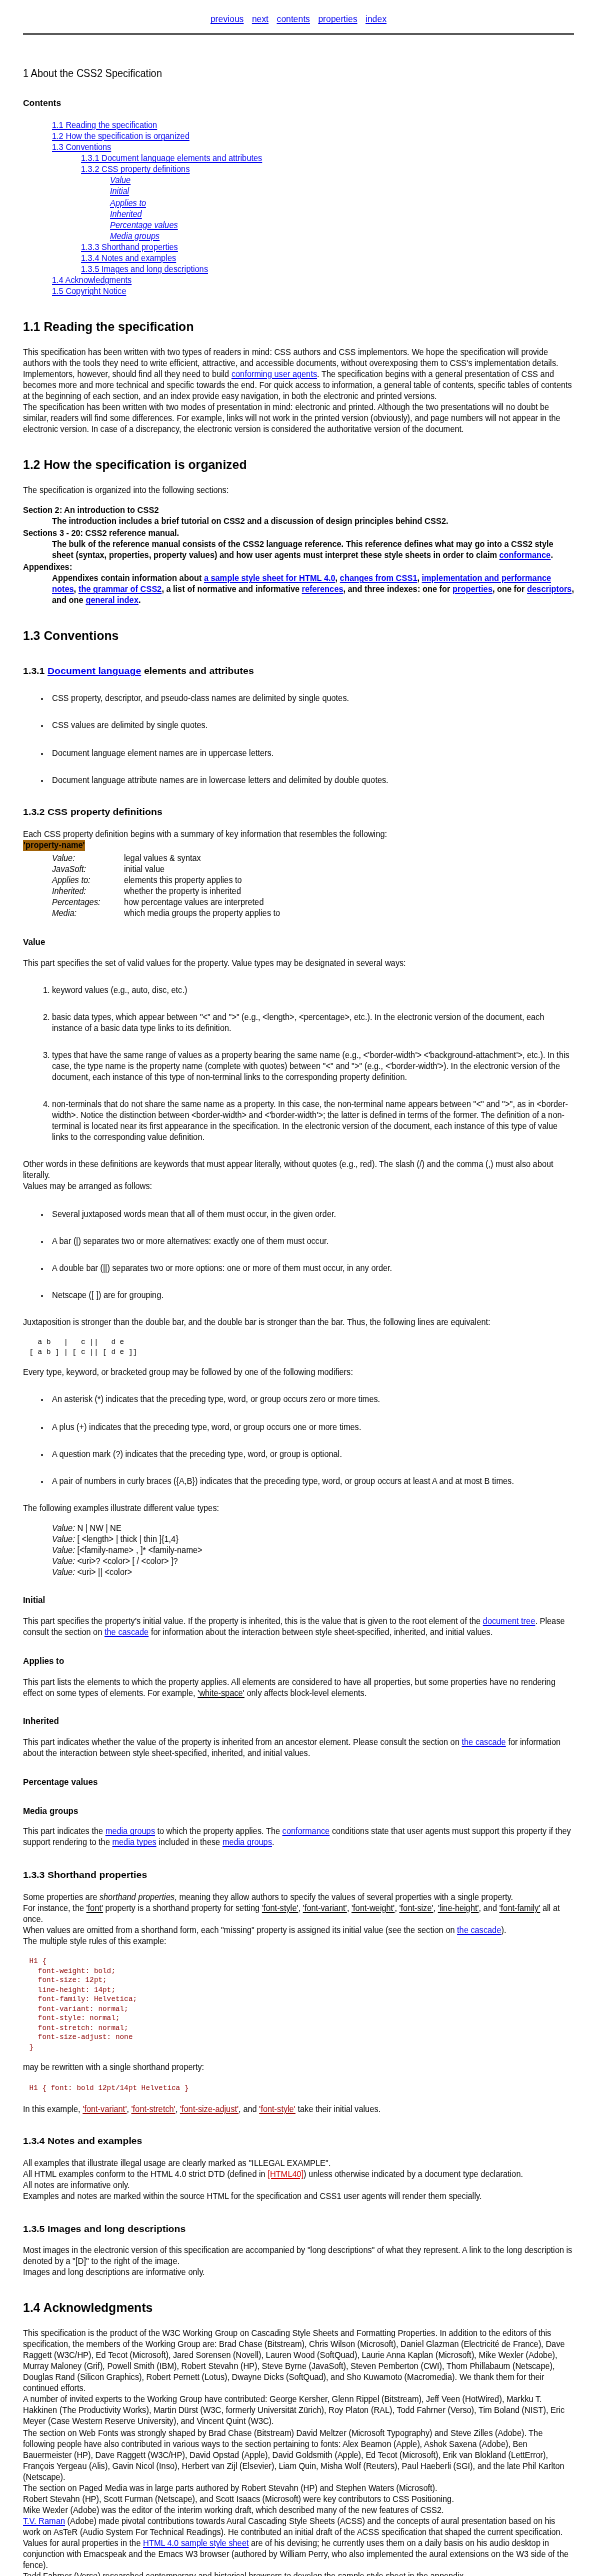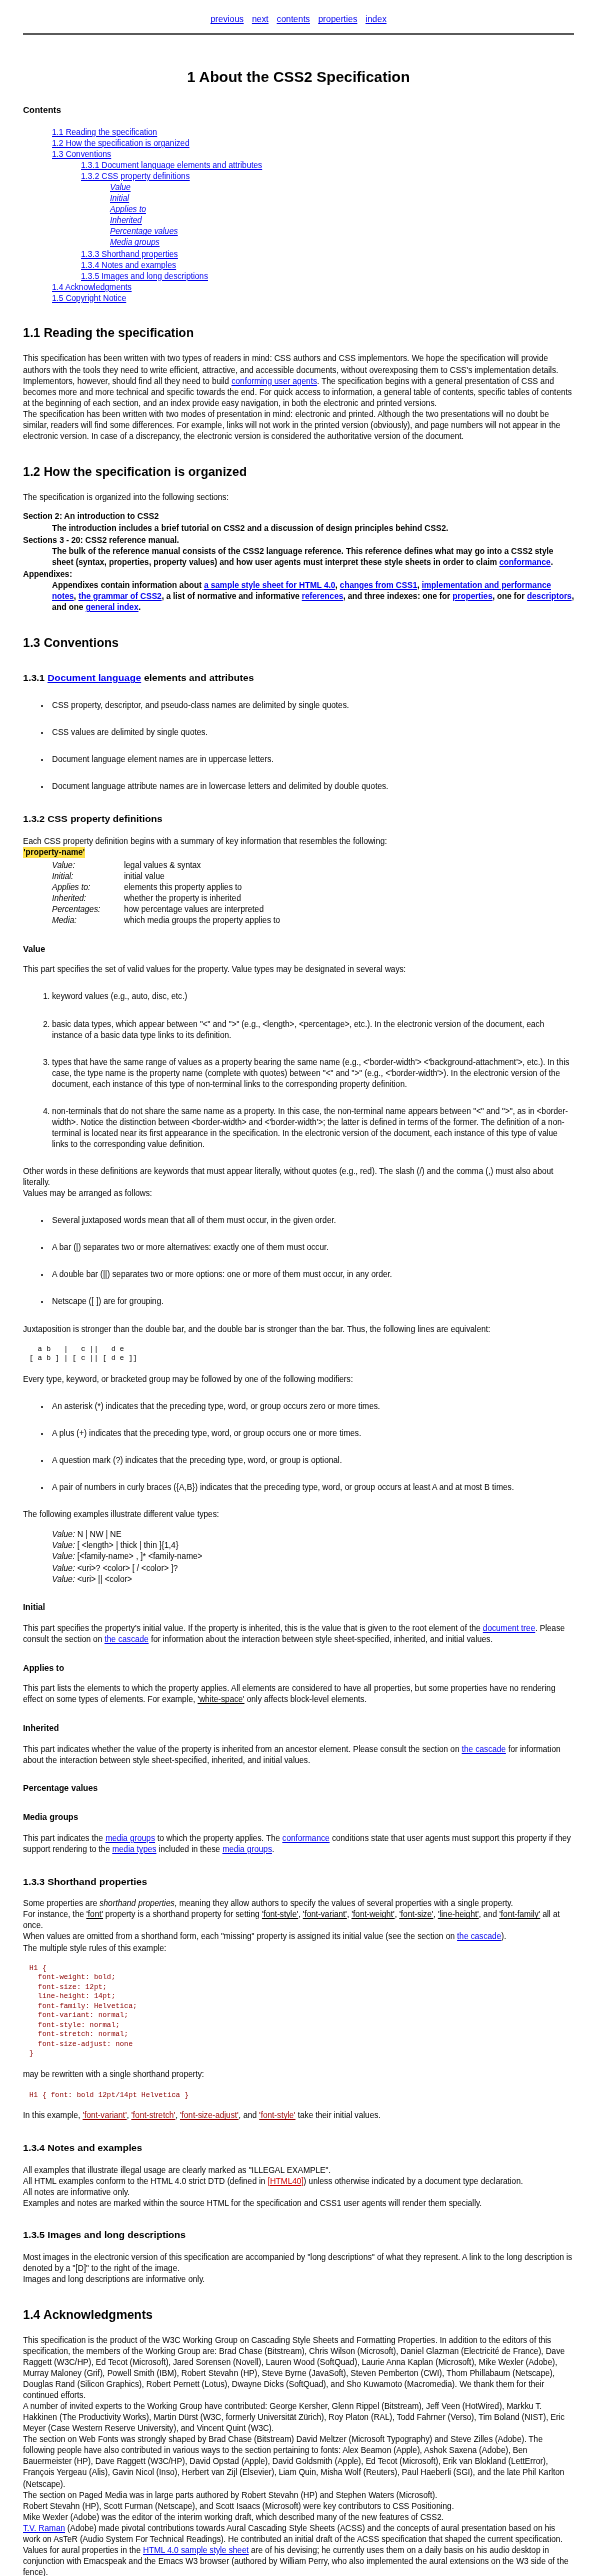--- a/index.html
+++ b/index.html
@@ -10,21 +10,21 @@
     width:597px;box-sizing:border-box;
     padding:8.2px 23px 41px 23px;
   }
   a{color:#0000EE;text-decoration:underline;cursor:pointer;}
   a.red{color:#cc0000;}
   a.maroon{color:#990000;}
   a.dark{color:#000000;}
   .navbar{text-align:center;margin:6.2px 0 7.2px 0;font-size:8.8px;}
   .navbar a{margin:0 4.1px;}
   hr.rule{border:none;height:1.5px;background:#5a5a5a;margin:4.1px 0;}
-  h1{font-size:15px;text-align:center;margin:32px 0 17.5px 0;font-weight:bold;}
+  h1{font-size:10px;margin:32px 0 17.5px 0;font-weight:normal;}
   .contents-heading{font-weight:bold;font-size:8.8px;margin:15.5px 0 10.3px 0;}
   .toc{margin:0 0 7.2px 0;}
   .toc-item{white-space:nowrap;}
   .toc-item.lv1{padding-left:29px;}
   .toc-item.lv2{padding-left:58px;}
   .toc-item.lv3{padding-left:87px;}
   .toc-item.it a{font-style:italic;}
   h2{font-size:12.4px;margin:21.6px 0 11.3px 0;font-weight:bold;}
   h3{font-size:9.8px;margin:19.6px 0 10.3px 0;font-weight:bold;}
   h4{font-size:8.5px;margin:17.5px 0 9.3px 0;font-weight:bold;}
@@ -33,21 +33,21 @@
   ul,ol{margin:8.8px 0;padding-left:29px;}
   li{margin:16px 0;}
   pre{
     font-family:"Liberation Mono","DejaVu Sans Mono",monospace;
     font-size:7.2px;line-height:1.32;margin:10.3px 0 10.3px 6.2px;white-space:pre;
   }
   pre.example{color:#8B0000;}
   dl{margin:8.8px 0;}
   dt{font-weight:bold;}
   dd{margin:0 0 1px 29px;font-weight:bold;}
-  .propdef-name{display:inline-block;background:#fde047;font-weight:bold;padding:0 0.5px;}
+  .propdef-name{display:inline-block;background:#a16207;font-weight:bold;padding:0 0.5px;}
   .propdef-rows{margin:2.1px 0 0 0;}
   .propdef-row{display:flex;}
   .propdef-label{font-style:italic;flex:0 0 72px;margin-left:29px;}
   .val-examples{margin:8.8px 0 8.8px 29px;}
   .val-example-label{font-style:italic;}
 </style>
 </head>
 <body>
 
 <div>
@@ -96,21 +96,21 @@
         <li>Document language attribute names are in lowercase letters and delimited by double quotes.</li>
       </ul>
       <h3>1.3.2 CSS property definitions</h3>
       <p>Each CSS property definition begins with a summary of key information that resembles the following:</p>
       <div><span class="propdef-name">'property-name'</span><div class="propdef-rows">
           <div class="propdef-row">
             <span class="propdef-label">Value:</span>
             <span>legal values &amp; syntax</span>
           </div>
           <div class="propdef-row">
-            <span class="propdef-label">Initial:</span>
+            <span class="propdef-label">JavaSoft:</span>
             <span>initial value</span>
           </div>
           <div class="propdef-row">
             <span class="propdef-label">Applies to:</span>
             <span>elements this property applies to</span>
           </div>
           <div class="propdef-row">
             <span class="propdef-label">Inherited:</span>
             <span>whether the property is inherited</span>
           </div>

